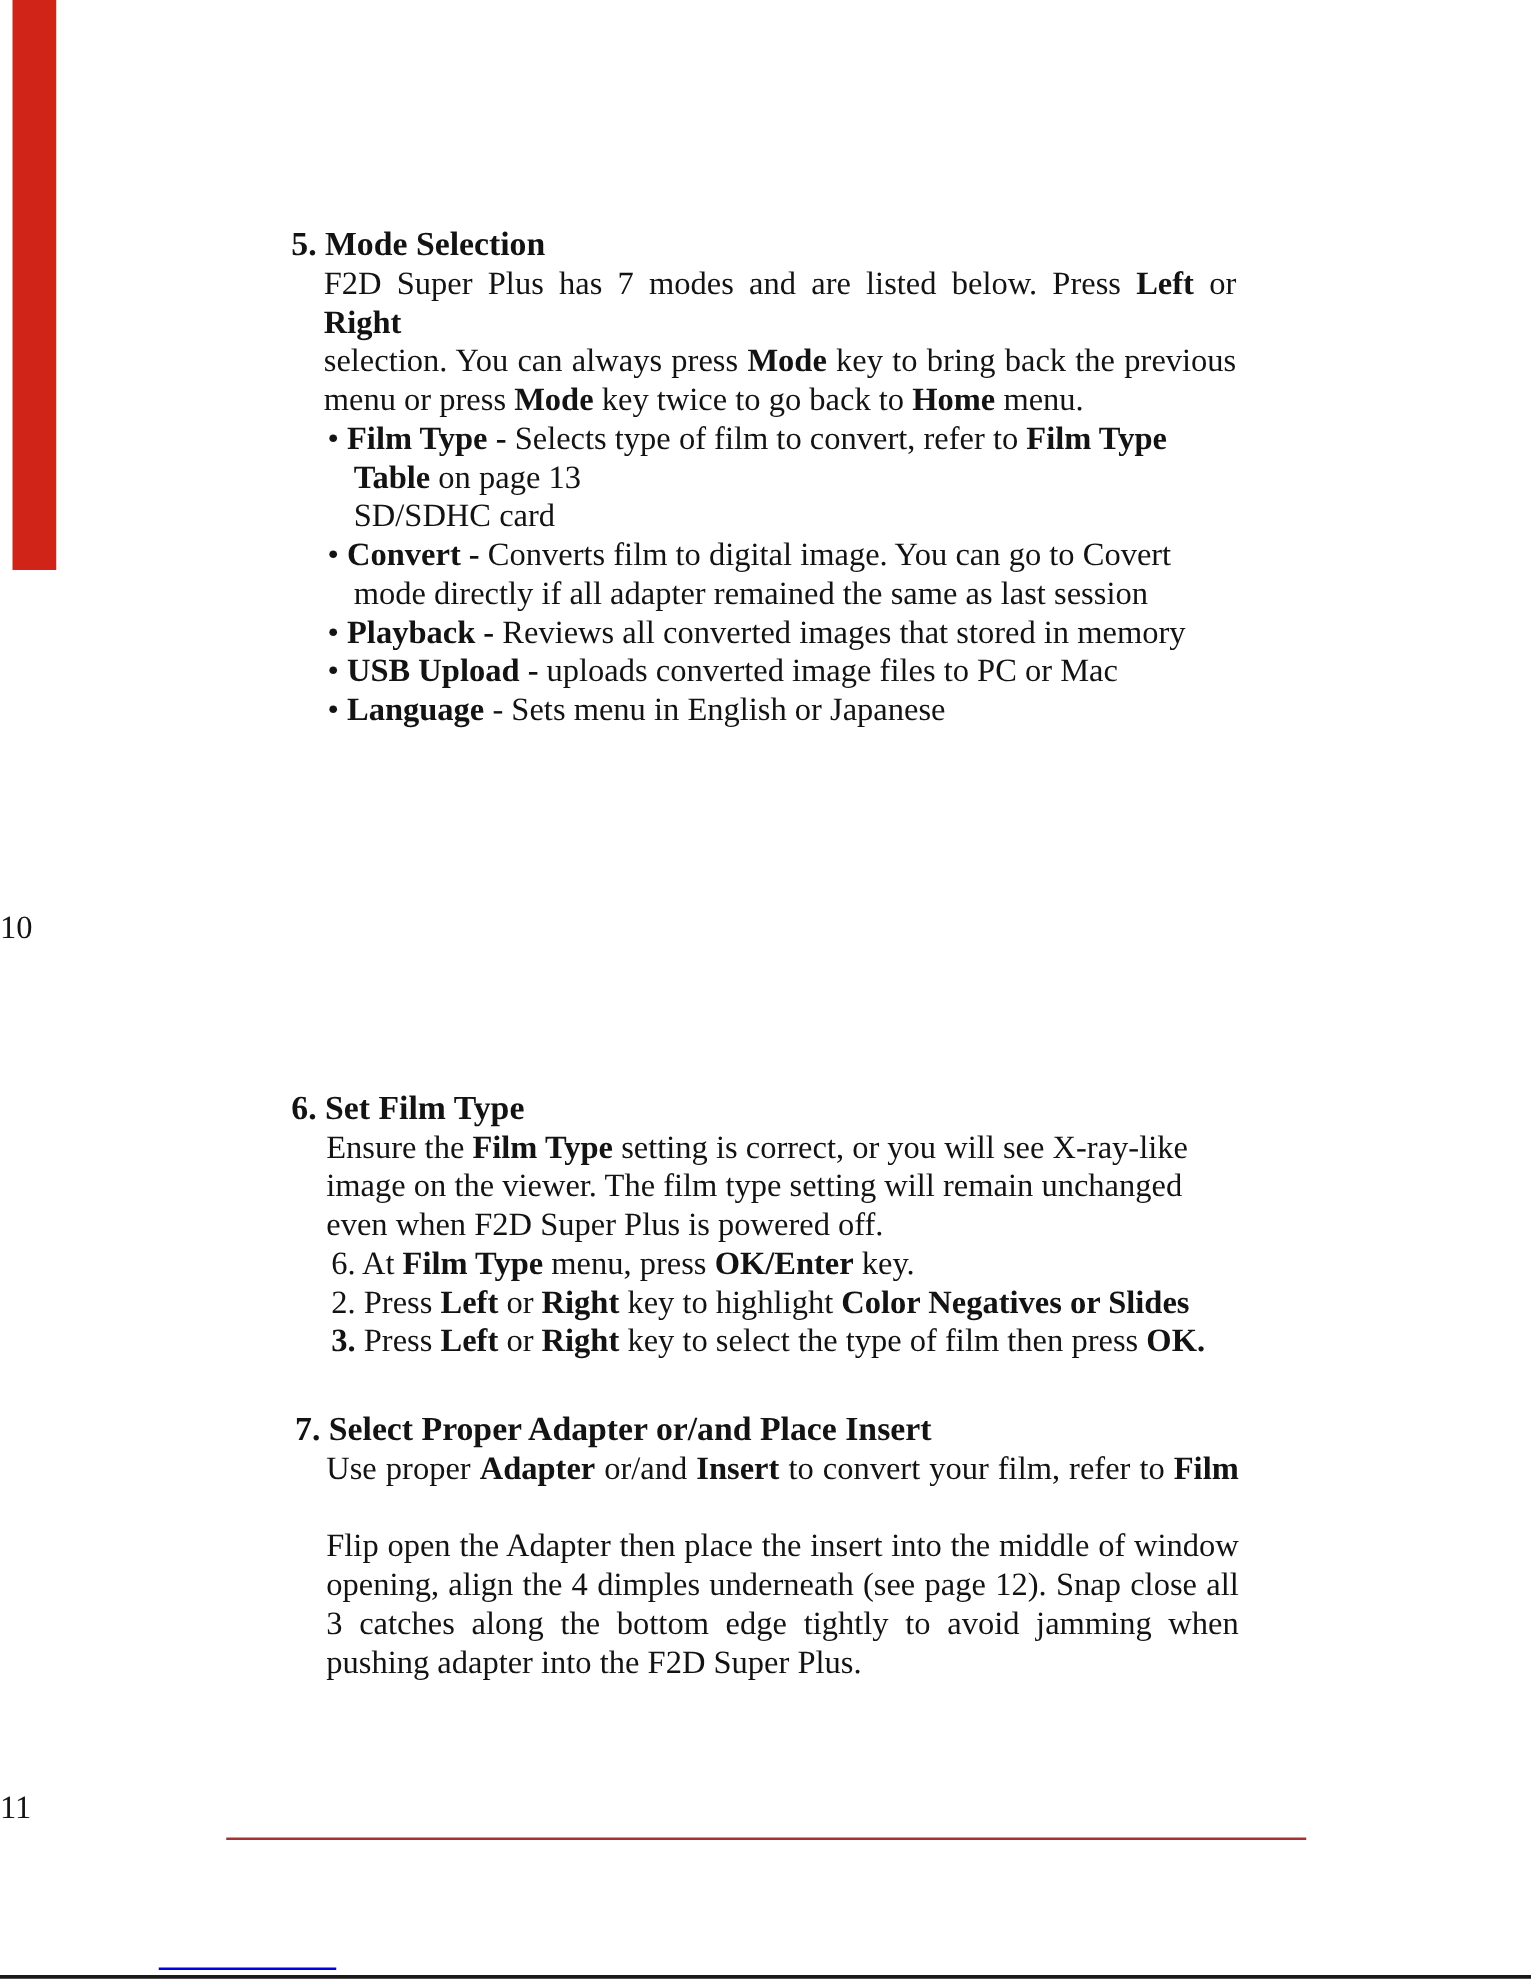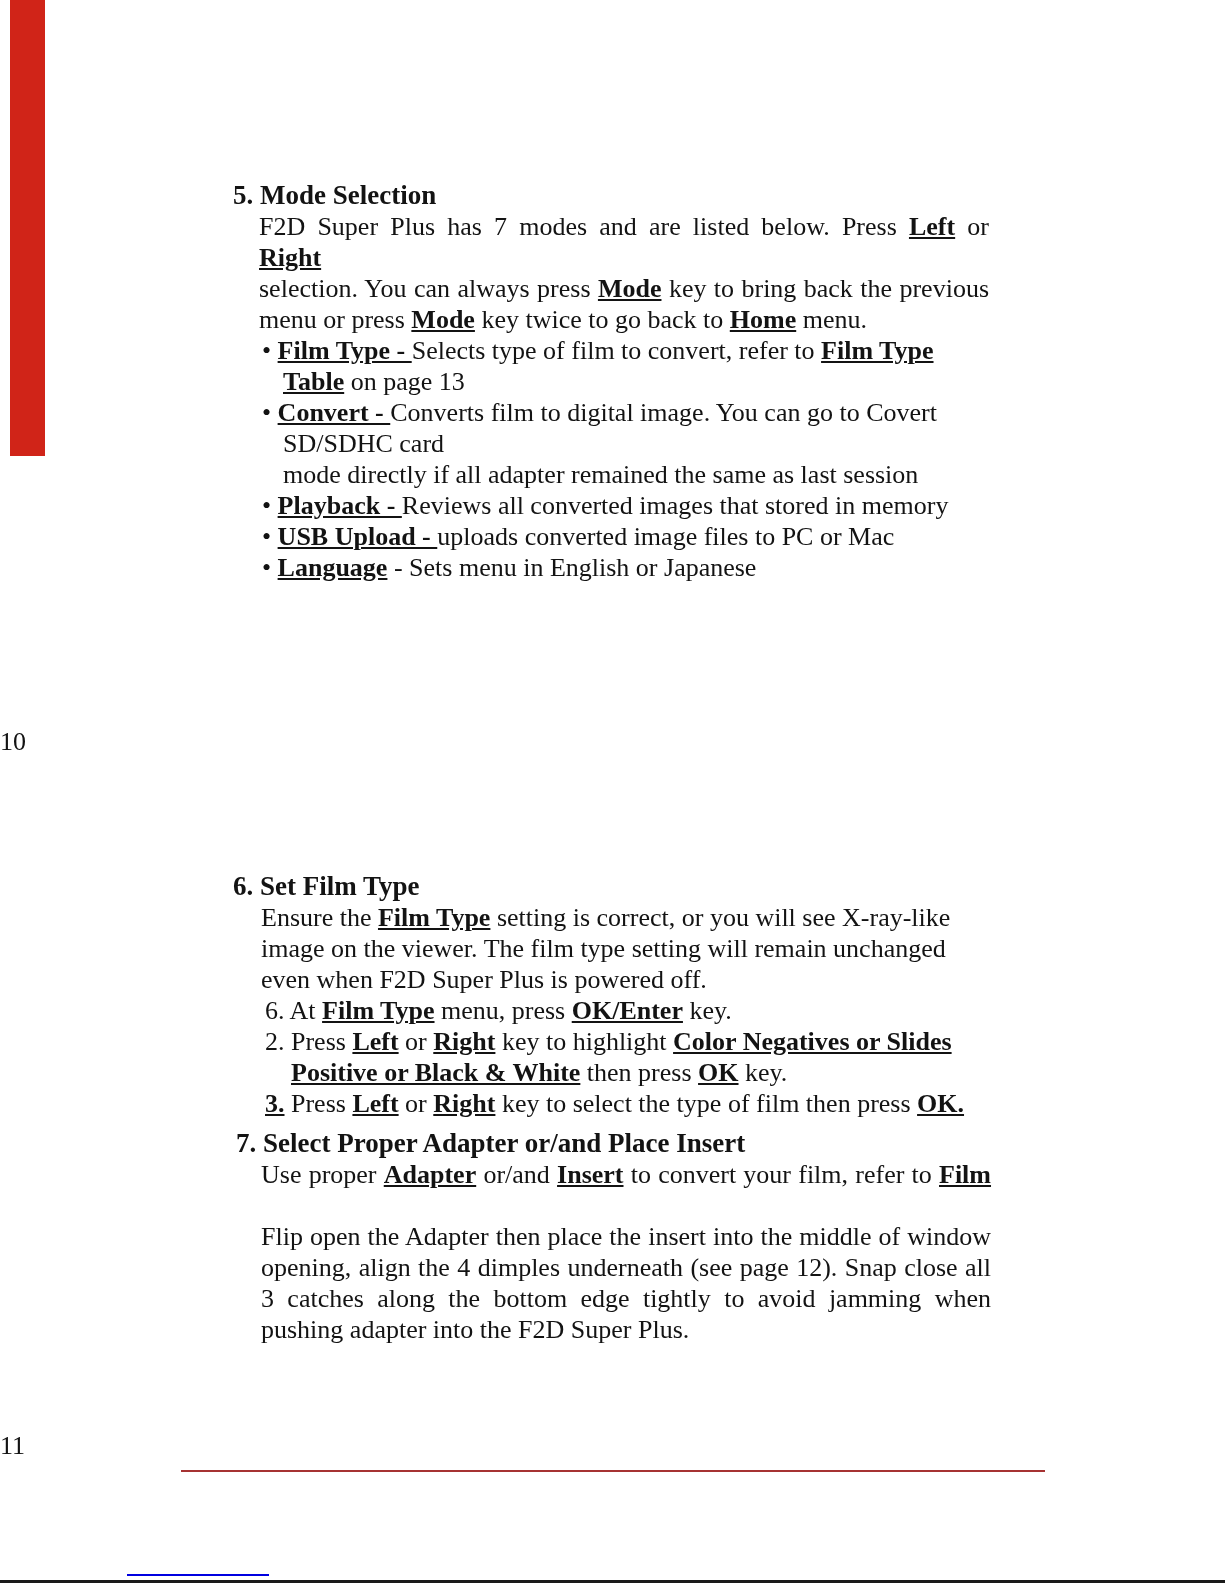--- a/index.html
+++ b/index.html
@@ -6,21 +6,21 @@
   body{
     width:1225px;height:1585px;position:relative;overflow:hidden;
     background:#ffffff;color:#131313;
     font-family:"Liberation Serif","DejaVu Serif",serif;
   }
   .abs{position:absolute;}
   .heading{font-size:27px;font-weight:bold;line-height:31px;white-space:nowrap;}
   .textblock{width:730px;font-size:26px;}
   .line{line-height:31px;white-space:nowrap;}
   .line.j{white-space:normal;text-align:justify;text-align-last:justify;}
-  .b{font-weight:bold;text-decoration:underline;}
+  .b{font-weight:bold;}
   .bullets .line.ind{padding-left:21px;}
   .steps .line.ind{padding-left:26px;}
   .pagenum{left:0;width:1224px;text-align:left;font-size:26px;line-height:31px;}
   #red-bar{left:10px;top:0;width:35px;height:456px;}
   #red-rule{left:181px;top:1470px;width:864px;height:2px;}
   #blue-line{left:127px;top:1574px;width:142px;height:2px;display:block;}
   #black-line{left:0;top:1580px;width:1225px;height:3px;}
   #h5{left:233px;top:180px;}
   #para5{left:259px;top:211px;}
   #bullets{left:262px;top:335px;}
@@ -43,39 +43,38 @@
 
 <div id="h5" class="abs heading">5. Mode Selection</div>
 <div id="para5" class="abs textblock">
     <div class="line j"><span>F2D Super Plus has 7 modes and are listed below. Press </span><span class="b">Left</span><span> or </span><span class="b">Right</span></div>
     <div class="line j"><span>selection. You can always press </span><span class="b">Mode</span><span> key to bring back the previous</span></div>
     <div class="line"><span>menu or press </span><span class="b">Mode</span><span> key twice to go back to </span><span class="b">Home</span><span> menu.</span></div>
   </div>
 <div id="bullets" class="abs textblock bullets">
     <div class="line"><span>• </span><span class="b">Film Type - </span><span>Selects type of film to convert, refer to </span><span class="b">Film Type</span></div>
     <div class="line ind"><span class="b">Table</span><span> on page 13</span></div>
+    <div class="line ind"><span>SD/SDHC card</span></div>
     <div class="line"><span>• </span><span class="b">Convert - </span><span>Converts film to digital image. You can go to Covert</span></div>
-    <div class="line ind"><span>SD/SDHC card</span></div>
     <div class="line ind"><span>mode directly if all adapter remained the same as last session</span></div>
     <div class="line"><span>• </span><span class="b">Playback - </span><span>Reviews all converted images that stored in memory</span></div>
     <div class="line"><span>• </span><span class="b">USB Upload - </span><span>uploads converted image files to PC or Mac</span></div>
     <div class="line"><span>• </span><span class="b">Language</span><span> - Sets menu in English or Japanese</span></div>
   </div>
 <div id="pg10" class="abs pagenum">10</div>
 
 <div id="h6" class="abs heading">6. Set Film Type</div>
 <div id="para6" class="abs textblock">
     <div class="line"><span>Ensure the </span><span class="b">Film Type</span><span> setting is correct, or you will see X-ray-like</span></div>
     <div class="line"><span>image on the viewer. The film type setting will remain unchanged</span></div>
     <div class="line"><span>even when F2D Super Plus is powered off.</span></div>
   </div>
 <div id="steps" class="abs textblock steps">
     <div class="line"><span>6. At </span><span class="b">Film Type</span><span> menu, press </span><span class="b">OK/Enter</span><span> key.</span></div>
     <div class="line"><span>2. Press </span><span class="b">Left</span><span> or </span><span class="b">Right</span><span> key to highlight </span><span class="b">Color Negatives or Slides</span></div>
-    <div class="line ind"><span class="b">Positive or Black &amp; White</span><span> then press </span><span class="b">OK</span><span> key.</span></div>
     <div class="line"><span class="b">3.</span><span> Press </span><span class="b">Left</span><span> or </span><span class="b">Right</span><span> key to select the type of film then press </span><span class="b">OK.</span></div>
   </div>
 <div id="h7" class="abs heading">7. Select Proper Adapter or/and Place Insert</div>
 <div id="para7a" class="abs textblock">
     <div class="line j"><span>Use proper </span><span class="b">Adapter</span><span> or/and </span><span class="b">Insert</span><span> to convert your film, refer to </span><span class="b">Film</span></div>
   </div>
 <div id="para7b" class="abs textblock">
     <div class="line j"><span>Flip open the Adapter then place the insert into the middle of window</span></div>
     <div class="line j"><span>opening, align the 4 dimples underneath (see page 12). Snap close all</span></div>
     <div class="line j"><span>3 catches along the bottom edge tightly to avoid jamming when</span></div>

